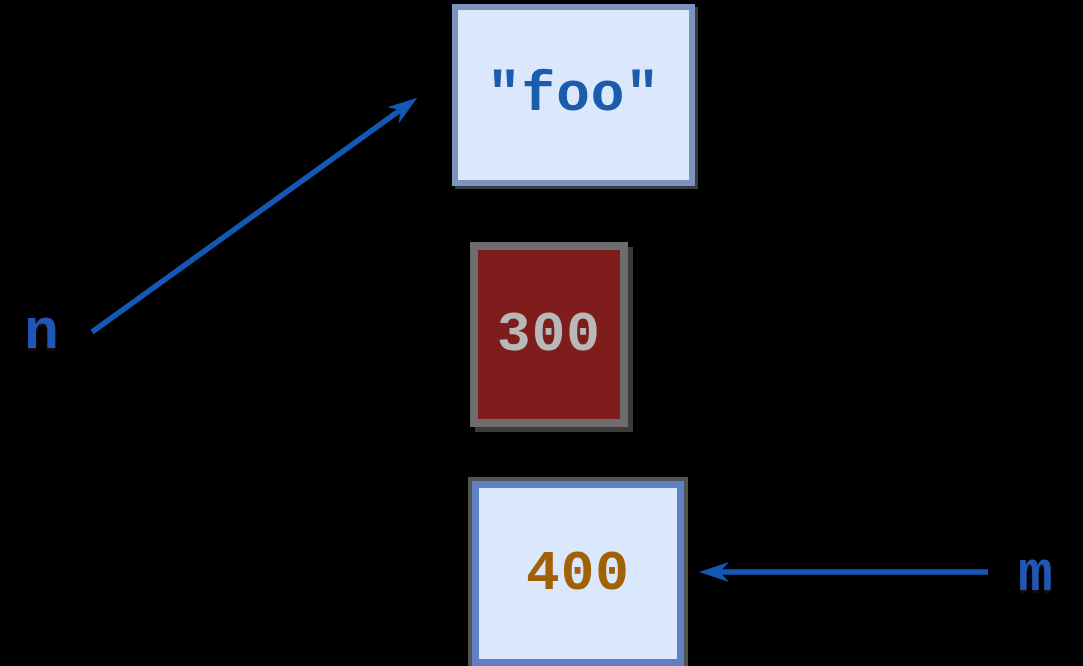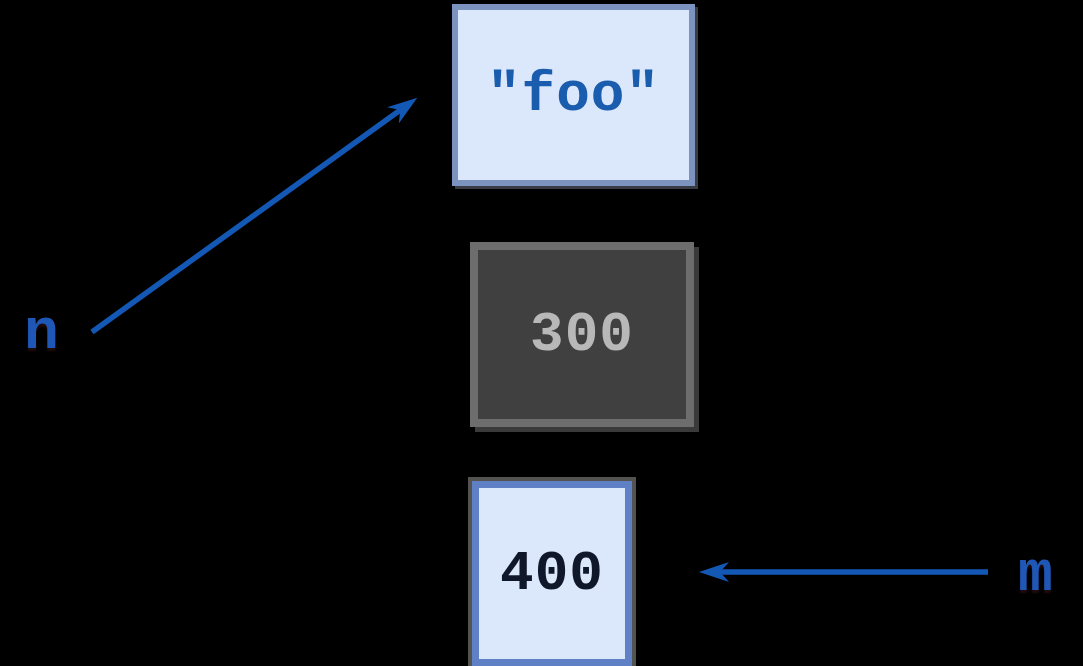--- a/index.html
+++ b/index.html
@@ -28,34 +28,34 @@
   .box-foo {
     left: 452px; top: 4px;
     width: 243px; height: 182px;
     background: #dbe7fa;
     border: 6px solid #7d93bf;
     box-shadow: 3px 3px 0 rgba(125, 130, 145, 0.45);
     color: #1a5cae;
   }
   .box-300 {
     left: 470px; top: 242px;
-    width: 224px; height: 185px;
-    background: #404040;
+    width: 158px; height: 185px;
+    background: #7f1d1d;
     border: 8px solid #6d6d6d;
     box-shadow: 5px 5px 0 rgba(105, 105, 105, 0.55);
     color: #b8b8b8;
     text-align: center;
   }
   .box-400 {
     left: 472px; top: 481px;
-    width: 160px; height: 185px;
+    width: 212px; height: 185px;
     background: #dbe7fa;
     border: 7px solid #6080c5;
     box-shadow: 0 0 0 4px rgba(138, 138, 134, 0.6);
-    color: #0f172a;
+    color: #a16207;
   }
   .var-label {
     position: absolute;
     color: #1e57b6;
     font-weight: bold;
     font-size: 58px;
     line-height: 1;
     text-shadow: 0 3px 2px rgba(60, 20, 20, 0.55);
   }
   .label-n { left: 24px; top: 304px; }

